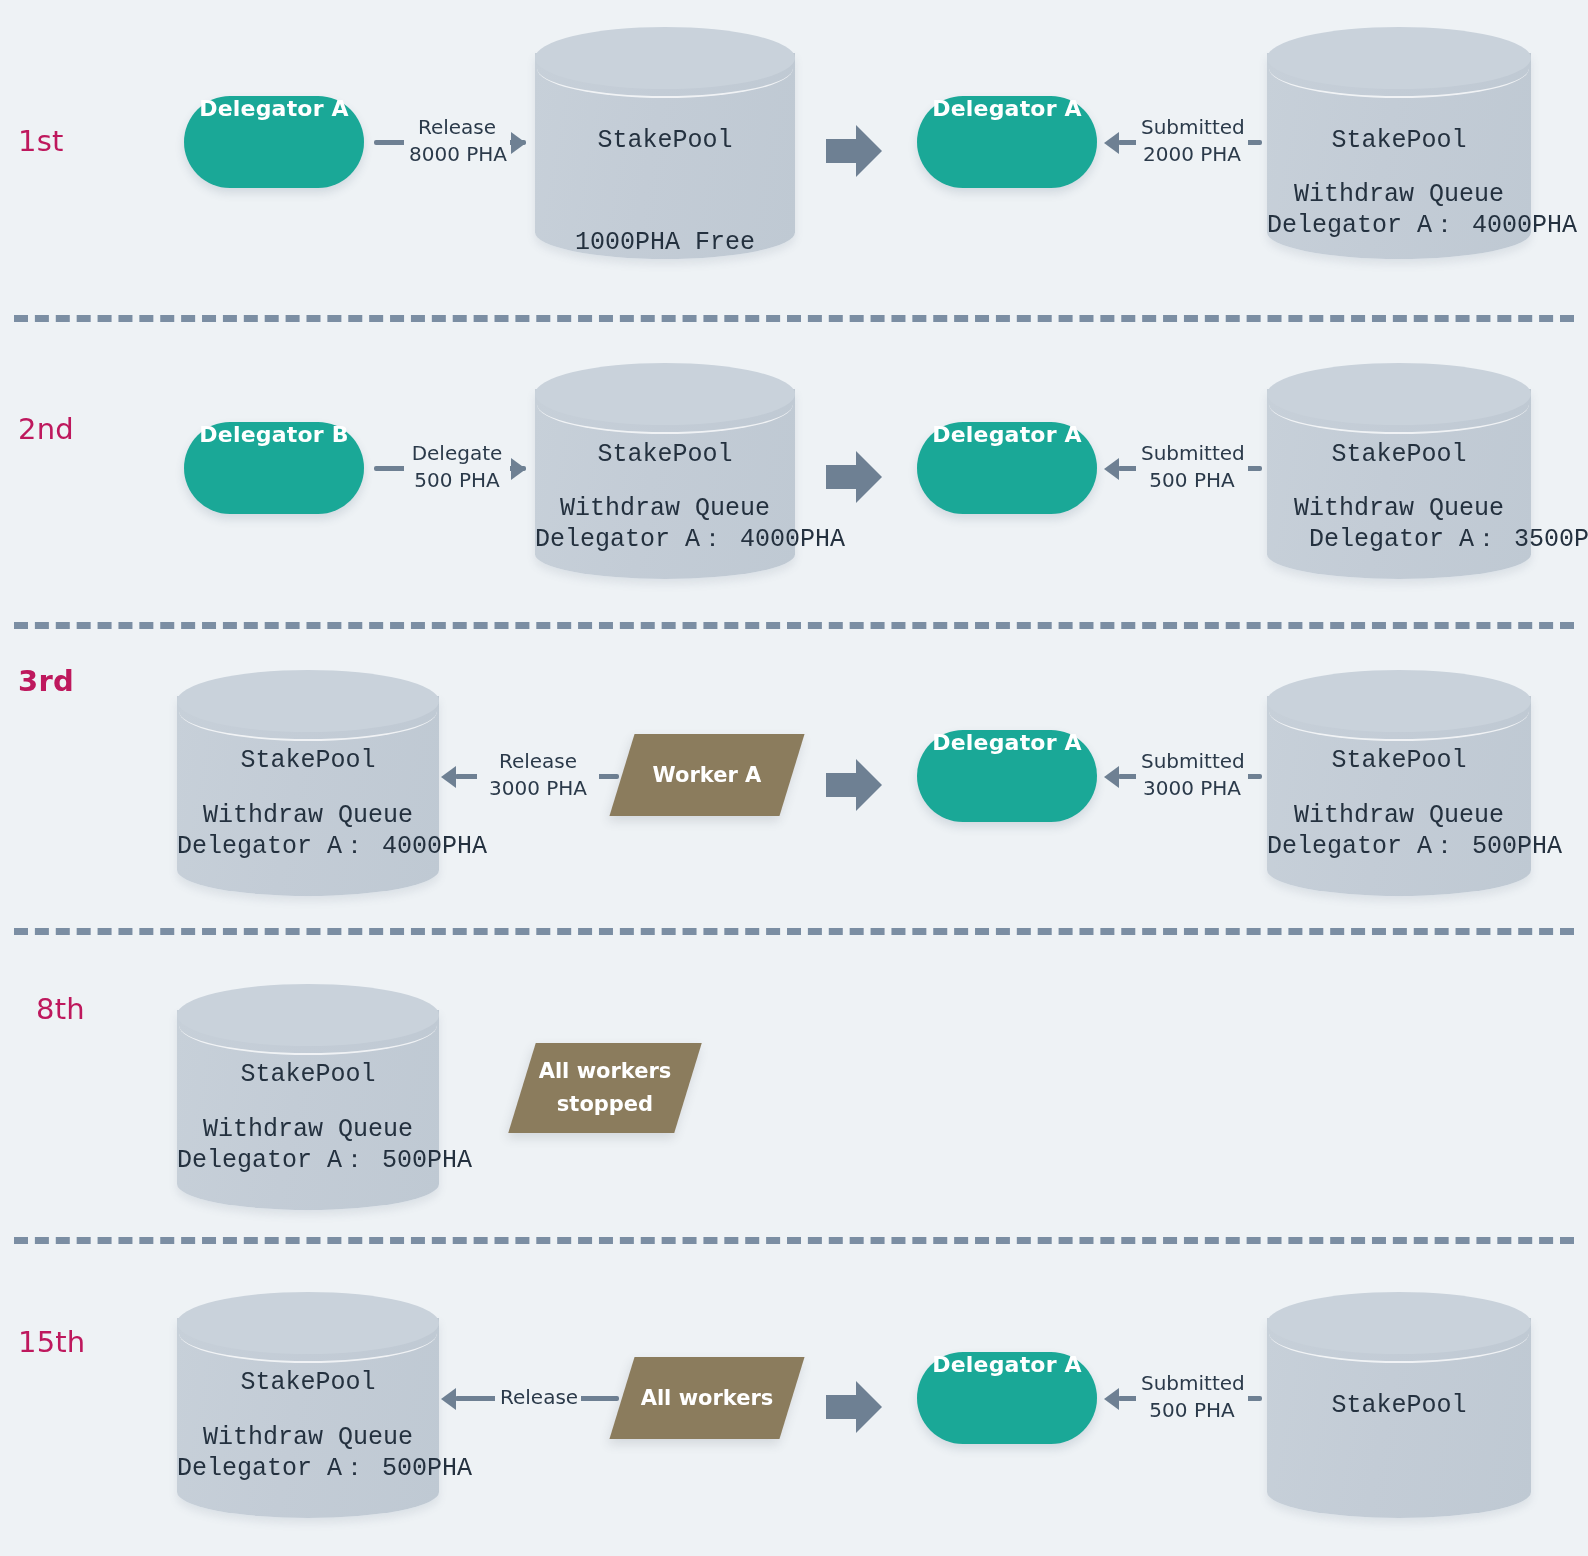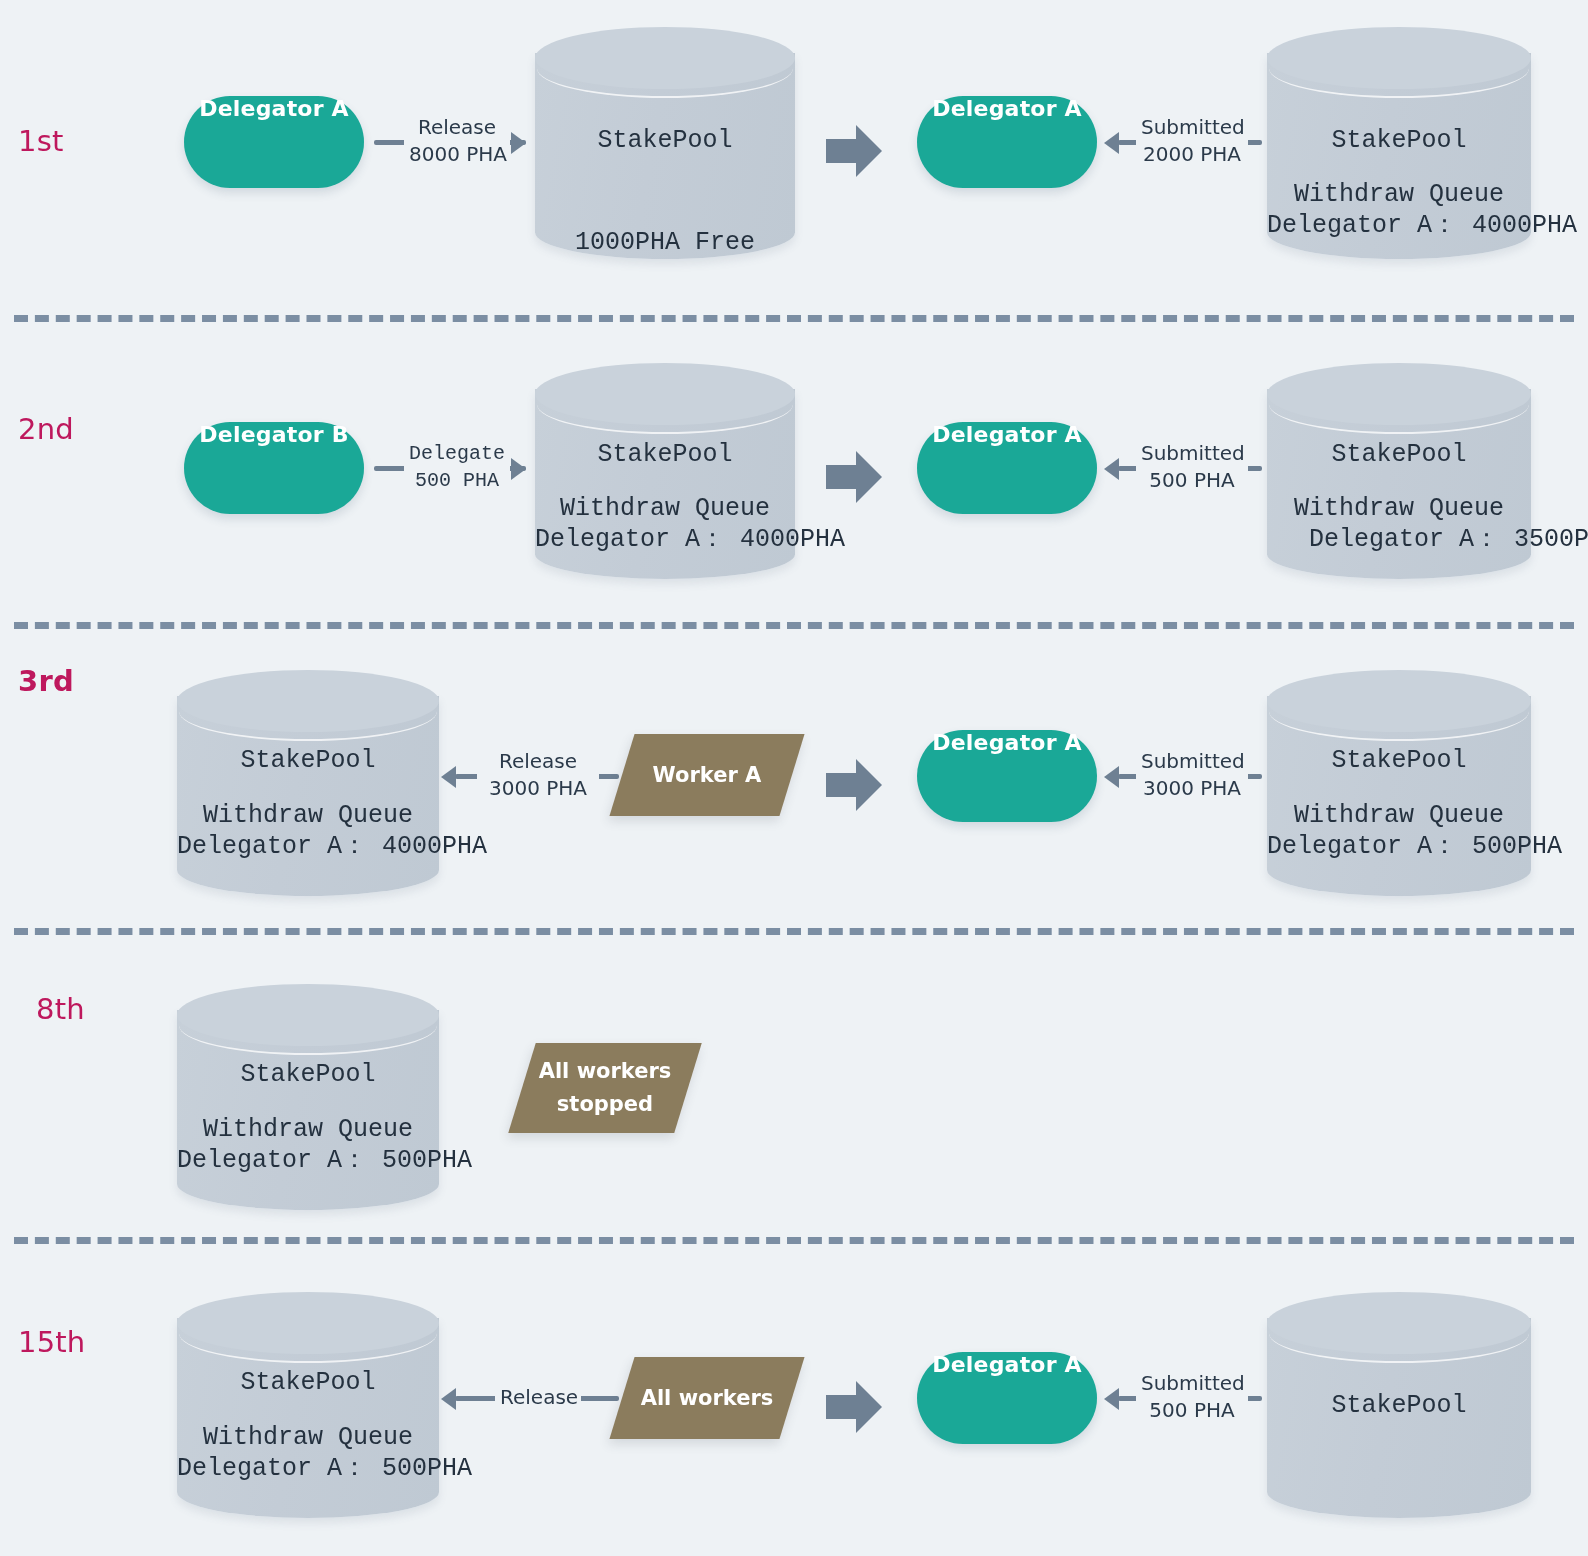--- a/index.html
+++ b/index.html
@@ -174,21 +174,21 @@
     <div class="row-label" style="left:18px;top:412px;">2nd</div>
 
     <div class="pill" style="left:184px;top:422px;width:180px;height:92px;">
       <span>Delegator B</span>
     </div>
 
     <div class="conn" style="left:374px;top:453px;width:152px;">
       <div class="seg" style="left:0;width:152px;"></div>
       <div class="head r" style="left:137px;"></div>
     </div>
-    <div class="conn-label" style="left:404px;top:440px;width:96px;font-family:Liberation Mono, monospace;">
+    <div class="conn-label" style="left:404px;top:440px;width:96px;">
       <div>Delegate</div>
       <div>500 PHA</div>
     </div>
 
     <div class="cyl" style="left:535px;top:363px;width:260px;height:216px;">
       <div class="body"></div>
         <div class="top"></div>
         <div class="lip"></div>
       <div class="txt" style="top:74px;">StakePool</div>
       <div class="txt" style="top:128px;">Withdraw Queue</div>

